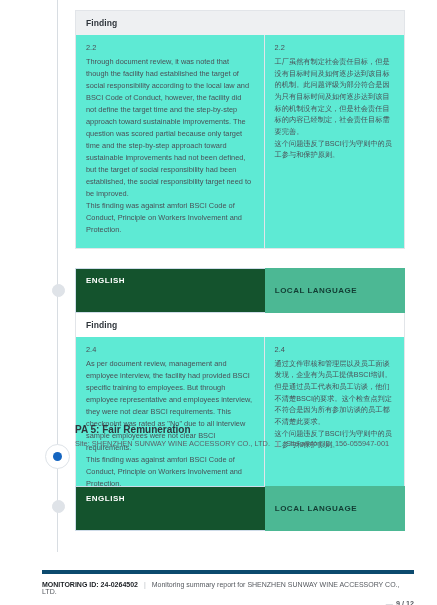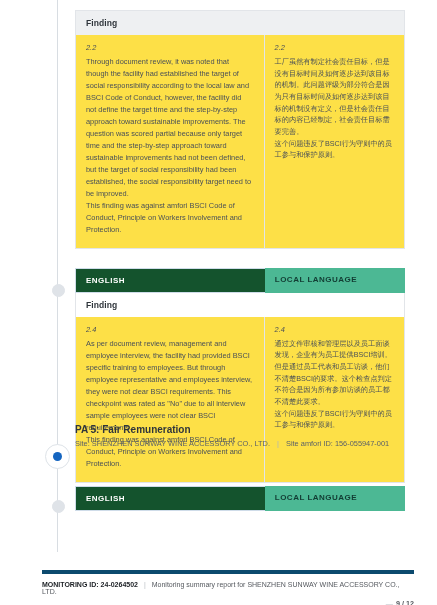--- a/index.html
+++ b/index.html
@@ -15,42 +15,42 @@
   .rail-dot{position:absolute;left:52px;width:11px;height:11px;border-radius:50%;
             background:#dfe3e8;border:1px solid #dfe3e8;}
   .pa-marker{position:absolute;left:45px;top:444px;width:25px;height:25px;border-radius:50%;
              background:#ffffff;border:1px solid #dee3e8;box-sizing:border-box;
              display:flex;align-items:center;justify-content:center;}
   .pa-marker i{display:block;width:9px;height:9px;border-radius:50%;background:#1565c0;}
 
   .content{position:absolute;left:75px;top:0;width:330px;}
 
   
-  .tbl{border:1px solid #e2e5e9;border-top:none;background:#fde047;box-sizing:border-box;width:330px;}
+  .tbl{border:1px solid #e2e5e9;border-top:none;background:#5eead4;box-sizing:border-box;width:330px;}
   .tbl-head{background:#eef0f2;border-top:1px solid #e2e5e9;
             font-size:8.5px;font-weight:bold;color:#2f353b;padding:7px 10px;letter-spacing:.1px;}
   .tbl-body{display:flex;}
   .col-en{width:57.5%;box-sizing:border-box;padding:8px 10px 12px 10px;border-right:1px solid #e2e5e9;}
   .col-loc{width:42.5%;box-sizing:border-box;padding:8px 10px 12px 10px;}
-  .num{font-size:7.4px;color:#4a5057;margin:0 0 3px 0;line-height:1.35;font-style:italic;}
+  .num{font-size:7.4px;color:#4a5057;margin:0 0 3px 0;line-height:1.35;}
   .para{font-size:7.4px;line-height:1.62;color:#4a5057;margin:0;}
   .para.cn{font-size:7.2px;line-height:1.62;}
 
   
   .question{background:#eef0f2;padding:9px 10px 10px 10px;font-size:7.5px;line-height:1.62;
             color:#40464d;width:330px;box-sizing:border-box;}
   .question b{color:#2f353b;font-weight:bold;}
 
   
   .langbar{display:flex;width:330px;box-sizing:border-box;}
   .lang-en{width:57.5%;background:#14532d;color:#ffffff;font-size:8px;font-weight:bold;
            letter-spacing:.5px;padding:7px 10px;box-sizing:border-box;
            border:1px solid #cfdce9;border-right:none;}
   .lang-loc{width:42.5%;background:#4cb894;color:#123c33;font-size:8px;font-weight:bold;
-            letter-spacing:.5px;padding:7px 10px;box-sizing:border-box;}
+            letter-spacing:.5px;padding:18px 10px;box-sizing:border-box;}
 
   .gap{height:19px;}
 
   
   .pa-sec{position:absolute;left:75px;width:330px;}
   .pa-title{font-size:10px;font-weight:bold;color:#2f353b;margin:0 0 4px 0;}
   .pa-site{font-size:7.4px;color:#5a6views;color:#5b6168;margin:0;}
   .pa-site .sep{color:#aeb4ba;padding:0 5px;}
 
   

